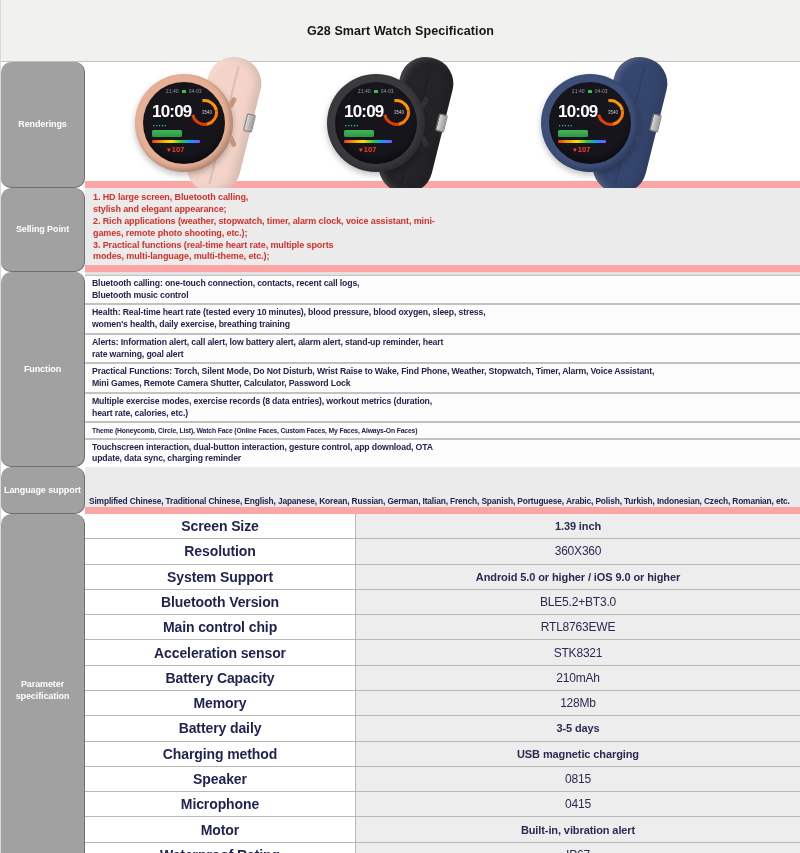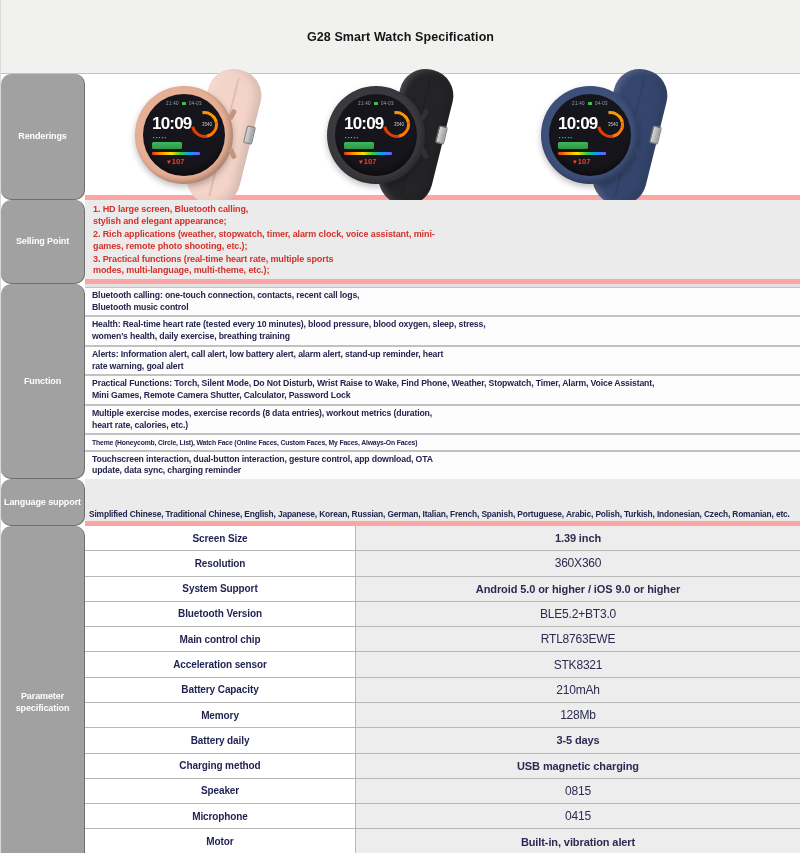--- a/index.html
+++ b/index.html
@@ -1,30 +1,30 @@
 <!DOCTYPE html>
 <html><head>
 <meta charset="utf-8">
 <style>
   * { margin:0; padding:0; box-sizing:border-box; }
   html,body { background:#ffffff; }
   body { font-family:"Liberation Sans", sans-serif; }
   .sheet { position:relative; width:800px; height:853px; background:#fff; overflow:hidden; border-left:1px solid #d9d9d9; }
 
   
-  .title-band { height:74px; background:#f1f1ef; border-bottom:1px solid #c3c3c3;
+  .title-band { height:62px; background:#f1f1ef; border-bottom:1px solid #c3c3c3;
     display:flex; align-items:center; justify-content:center; }
   .title-band h1 { font-size:12.5px; font-weight:bold; color:#161616; letter-spacing:0.1px; }
 
   
   .row { display:flex; width:100%; }
   .side { width:84px; flex:0 0 84px; background:#a1a1a1; border-right:1px solid #6e6e6e;
     border-bottom:1px solid #6e6e6e; display:flex; align-items:center; justify-content:center; text-align:center;border-radius:10px; }
   .side span { color:#fff; font-size:9px; font-weight:bold; line-height:1.35; letter-spacing:-0.1px; }
-  .content { flex:1; position:relative; border-bottom:5px solid #fca5a5; min-width:0; }
+  .content { flex:1; position:relative; border-bottom:7px solid #fca5a5; min-width:0; }
 
   
   .row-renderings { height:126px; }
   .renderings { background:#fff; }
 
   .watch { position:absolute; top:2px; width:170px; height:122px; }
   .strap { position:absolute; left:66px; top:-8px; width:54px; height:138px;
     background:var(--strap); border-radius:26px; transform:rotate(14deg);
     box-shadow:inset -6px 0 8px rgba(0,0,0,0.12), inset 4px 0 6px rgba(255,255,255,0.18); }
   .strap:before { content:""; position:absolute; left:50%; top:8px; bottom:8px; width:2px;
@@ -77,21 +77,21 @@
   .language { background:#ebebeb; display:flex; align-items:center; padding:0 4px; }
   .language span { color:#24244e; font-size:8.4px; font-weight:bold; letter-spacing:-0.15px;margin-top:28px; }
 
   
   .row-params { height:353px; }
   .params { background:#fff; display:flex; flex-direction:column; border-bottom:none; }
   .prow { flex:1; display:flex; border-bottom:1px solid #b7b7b7; min-height:0; }
   .prow:last-child { border-bottom:none; }
   .pl { width:271px; flex:0 0 271px; border-right:1px solid #b7b7b7; background:#fff;
     display:flex; align-items:center; justify-content:center; }
-  .pl span { color:#1f2150; font-size:10px; font-weight:bold; letter-spacing:-0.1px; }
+  .pl span { color:#1f2150; font-size:14px; font-weight:bold; letter-spacing:-0.1px; }
   .pv { flex:1; background:#ededed; display:flex; align-items:center; justify-content:center; }
   .pv span { color:#2b2b52; }
   .pv.v-lg span { font-size:12px; font-weight:400; letter-spacing:-0.2px; }
   .pv.v-sm span { font-size:11px; font-weight:bold; letter-spacing:-0.1px; }
 </style>
 </head>
 <body>
 
 <div class="sheet">
 

